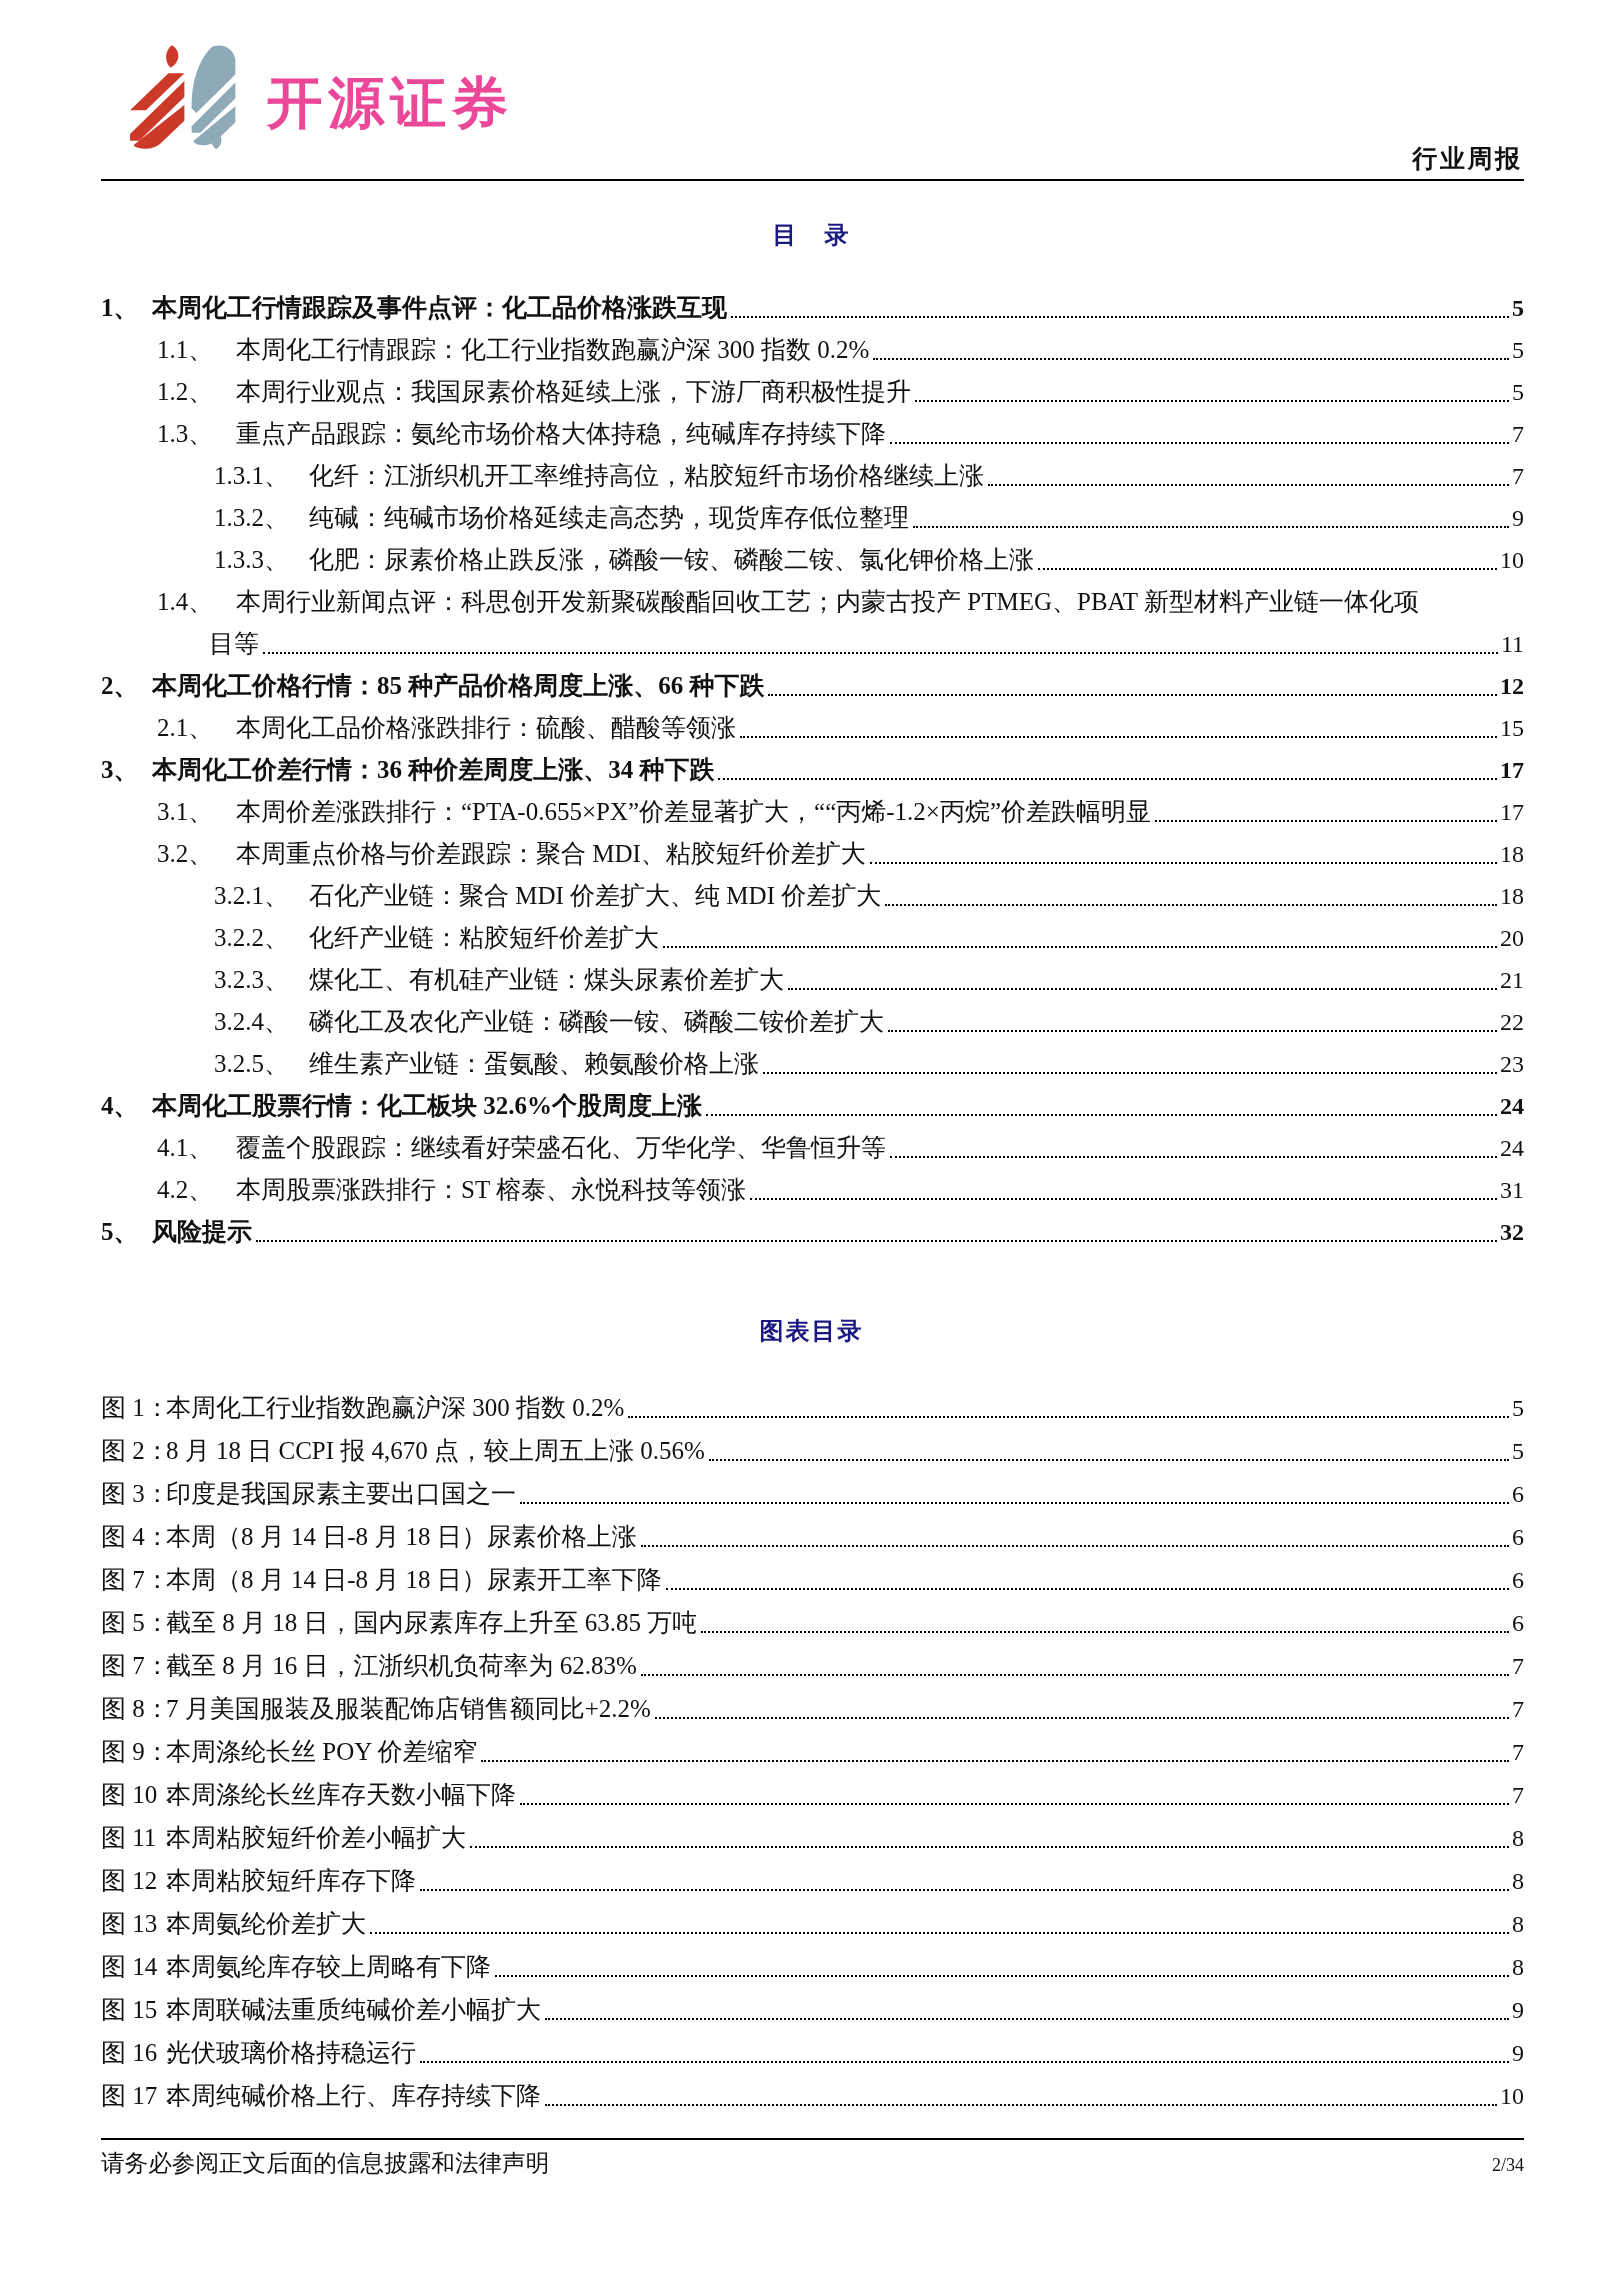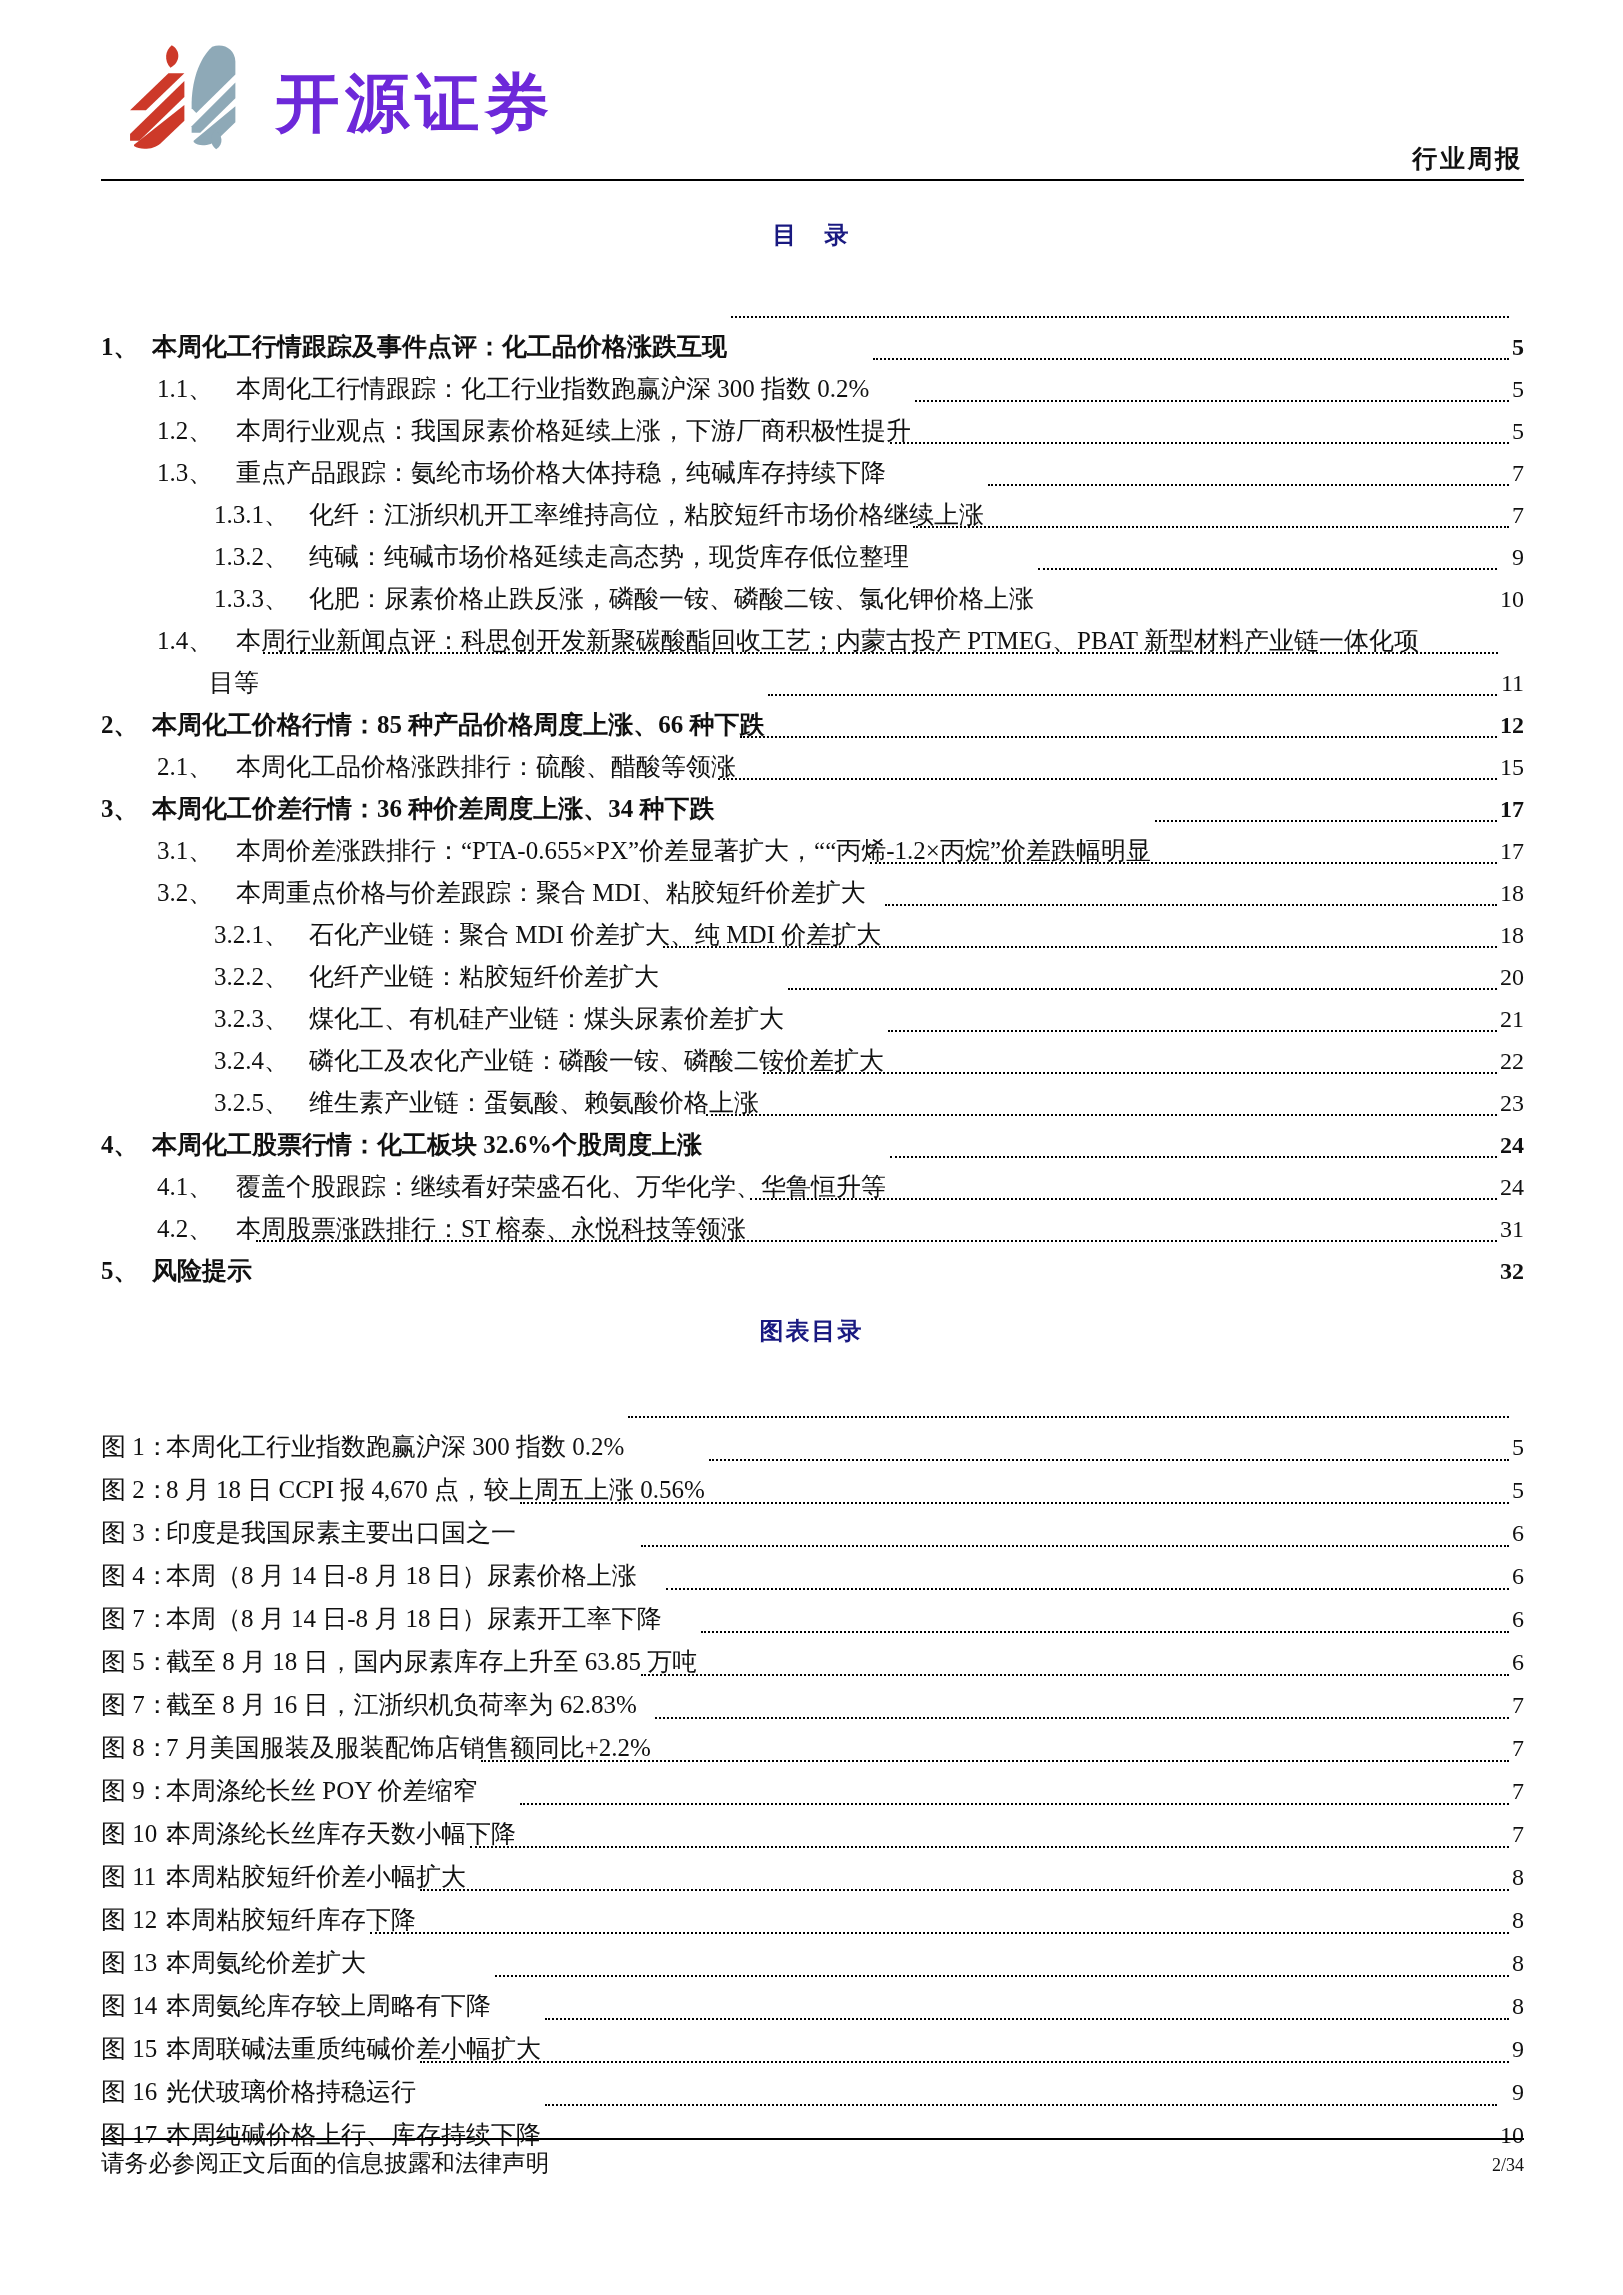--- a/index.html
+++ b/index.html
@@ -10,42 +10,42 @@
     font-family:"Liberation Serif","DejaVu Serif",serif;
     color:#111;
     overflow:hidden;
   }
 
   
   .header { position:absolute; left:101px; top:0; width:1423px; height:179px; border-bottom:2.6px solid #000; }
   .logo { position:absolute; left:29.4px; top:44px; height:106px; display:flex; align-items:center; }
   .logo-mark { width:116px; height:106px; }
   .brand-name {
-    margin-left:29px; margin-top:11.8px;
+    margin-left:20px; margin-top:11.8px;
     font-family:"DejaVu Sans","Liberation Sans",sans-serif;
-    font-weight:bold; font-size:64px; letter-spacing:5.9px; color:#6d28d9; line-height:1;
+    font-weight:bold; font-size:56px; letter-spacing:5.9px; color:#ec4899; line-height:1;
   }
   .doc-type { position:absolute; right:1.3px; bottom:3.9px; font-size:25px; font-weight:bold; letter-spacing:2.6px; }
 
   
   .section-title { position:absolute; left:0; width:1623px; text-align:center;
     color:#191980; font-size:24px; font-weight:bold; line-height:1.2; letter-spacing:2px; }
   .toc-heading { top:221px; }
   .fig-heading { top:1317px; }
 
   
   .list { position:absolute; left:101px; width:1423px; }
   #toc-list { top:287px; }
   #fig-list { top:1386px; }
 
   .row { display:flex; align-items:baseline; height:42px; line-height:42px;
          font-size:25px; white-space:nowrap; }
   #fig-list .row { height:43px; line-height:43px; }
   .row .num   { flex:0 0 auto; }
-  .row .title { flex:0 1 auto; overflow:hidden;margin-top:39px; }
+  .row .title { flex:0 1 auto; overflow:hidden; }
   .row .leader { flex:1 1 auto; min-width:9.2px; border-bottom:2px dotted #000;
                  align-self:flex-end; margin:0 2.6px 11px 3.9px; }
   .row .pg { flex:0 0 auto; font-size:24px; }
 
   .lv1 { font-weight:bold; }
   .lv1 .num { width:51px; }
   .lv2 { margin-left:56px; }
   .lv2 .num { width:79px; }
   .lv3 { margin-left:113px; }
   .lv3 .num { width:95px; }

